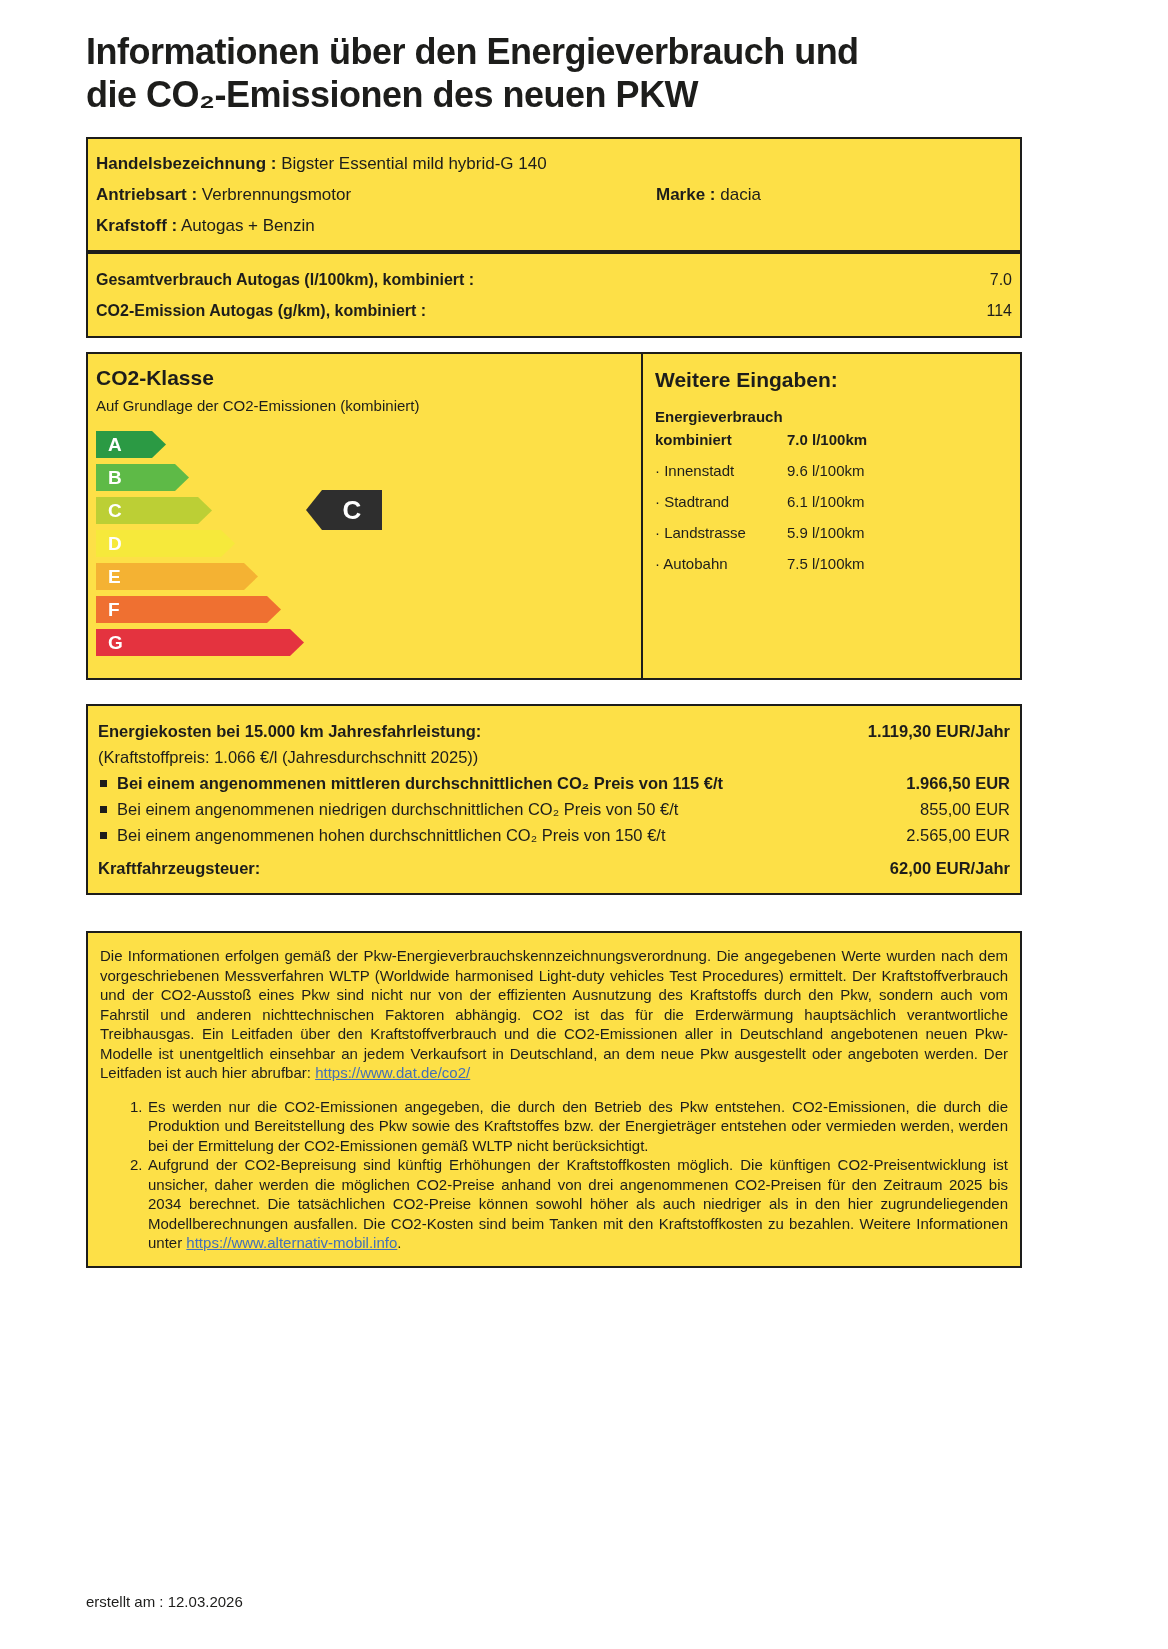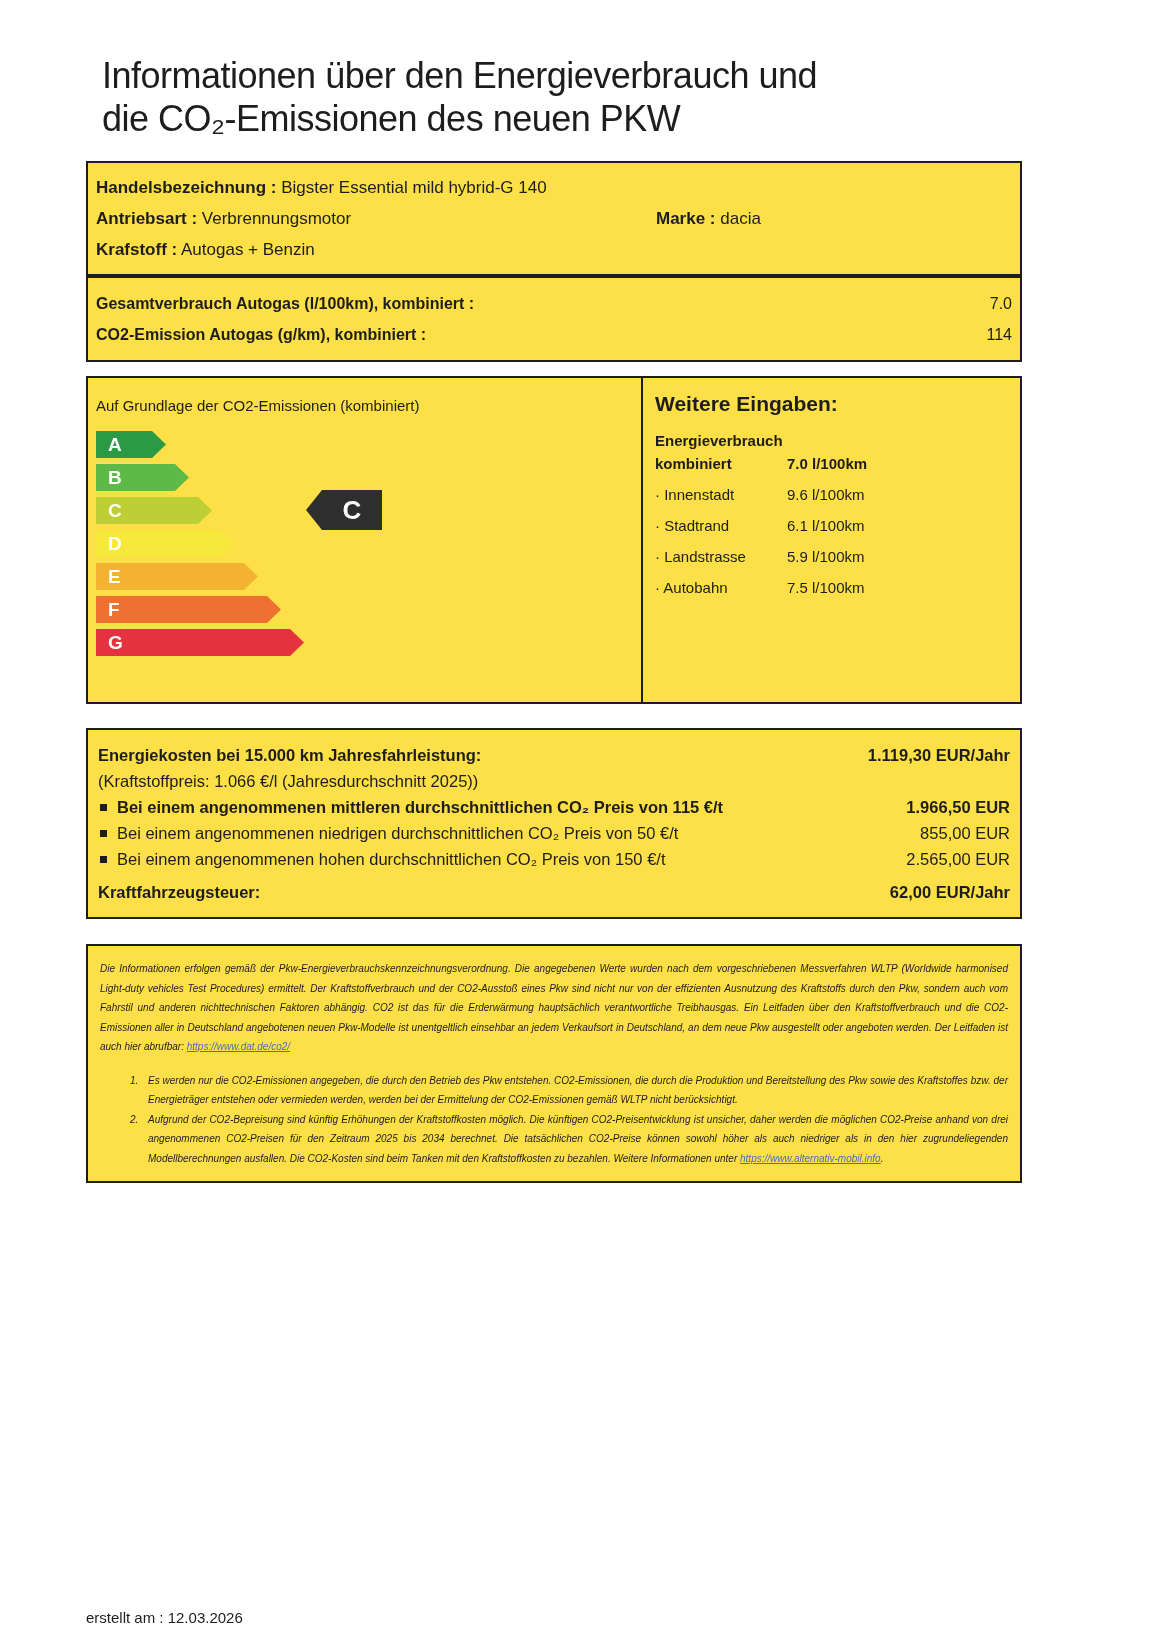--- a/index.html
+++ b/index.html
@@ -4,22 +4,22 @@
 <style>
   :root{ --link-color:#4470b8; --ink:#1d1d1b; --border:#1d1d1b; }
   html,body{margin:0;padding:0;background:#ffffff;}
   .page{
     position:relative; width:1168px; height:1649px; background:#fff;
     font-family:"Liberation Sans","DejaVu Sans",sans-serif;
     color:var(--ink); box-sizing:border-box;
   }
   .content{ margin-left:86px; width:936px; }
   h1.title{
-    margin:16px; padding-top:38px; font-size:36px; line-height:43px;
-    font-weight:400; letter-spacing:-0.5px;
+    margin:0; padding-top:30px; font-size:36px; line-height:43px;
+    font-weight:700; letter-spacing:-0.5px;
   }
   h1.title span{display:block;}
   .box{
     border:2px solid var(--border); box-sizing:border-box; background:#fde047;
   }
   .box.vehicle{ margin-top:21px; padding:9px 8px; font-size:17px; }
   .vrow{ line-height:31px; }
   .vrow-grid{ display:grid; grid-template-columns:560px 1fr; }
   .lbl{ font-weight:700; }
   .box.consumption{ padding:10px 8px; font-size:16px; }
@@ -54,21 +54,21 @@
   .cost-line{ display:flex; line-height:26px; }
   .cost-line .val{ margin-left:auto; }
   .bullet-row{ display:flex; line-height:26px; }
   .bullet-row .sq{ width:7px; height:7px; background:var(--ink); margin:10px 10px 0 2px; flex:0 0 auto; }
   .bullet-row .val{ margin-left:auto; }
   .bullet-row.bold{ font-weight:700; }
   .tax-line{ display:flex; line-height:26px; margin-top:7px; font-weight:700; }
   .tax-line .val{ margin-left:auto; }
 
   
-  .box.legal{ margin-top:25px; padding:13px 12px; font-size:10px; line-height:19.5px;font-style:italic; }
+  .box.legal{ margin-top:36px; padding:13px 12px; font-size:15px; line-height:19.5px; }
   .legal p{ margin:0; text-align:justify; }
   a.link{ color:var(--link-color); text-decoration:underline; cursor:pointer; }
   .footnotes{ margin:14px 0 0 30px; }
   .footnote{ display:grid; grid-template-columns:18px 1fr; text-align:justify; }
 
   .created{ position:absolute; left:86px; top:1593px; font-size:15px; }
 </style>
 </head>
 <body>
 
@@ -107,20 +107,21 @@
         <span class="cval">7.0</span>
       </div>
       <div class="crow">
         <span class="lbl">CO2-Emission Autogas (g/km), kombiniert :</span>
         <span class="cval">114</span>
       </div>
     </section>
 
     <section class="box split">
       <div class="split-left">
+        <h2 class="co2-heading">CO2-Klasse</h2>
         <p class="co2-sub">Auf Grundlage der CO2-Emissionen (kombiniert)</p>
         <div class="bars">
           <div class="bar" style="width: 70px; background: rgb(43, 154, 68);"><span>A</span></div>
           <div class="bar" style="width: 93px; background: rgb(94, 186, 71);"><span>B</span></div>
           <div class="bar" style="width: 116px; background: rgb(188, 207, 53);"><span>C</span></div>
           <div class="bar" style="width: 139px; background: rgb(246, 233, 59);"><span>D</span></div>
           <div class="bar" style="width: 162px; background: rgb(244, 178, 51);"><span>E</span></div>
           <div class="bar" style="width: 185px; background: rgb(239, 112, 49);"><span>F</span></div>
           <div class="bar" style="width: 208px; background: rgb(228, 51, 63);"><span>G</span></div>
           <div class="pointer" style="background: rgb(46, 46, 46);">

